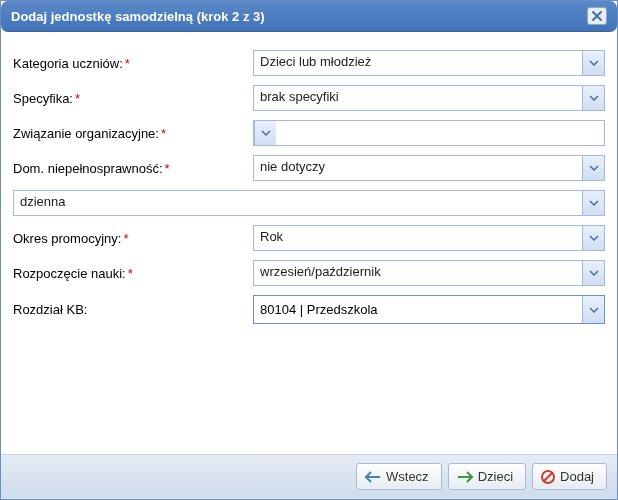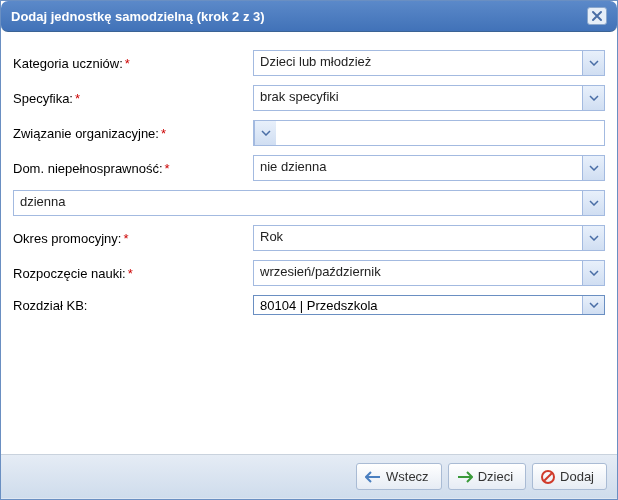--- a/index.html
+++ b/index.html
@@ -79,21 +79,21 @@
     align-self: stretch;
     background: linear-gradient(#e8f0fb, #d0def2);
     border-left: 1px solid #a3bae0;
     display: flex;
     align-items: center;
     justify-content: center;
     cursor: pointer;
   }
   .dd-trigger svg { display: block; }
   .combo {
-    height: 20px;
+    height: 29px;
     border: 1px solid #6a8fc2;
     background: #ffffff;
     display: flex;
     align-items: stretch;
     width: 100%;
   }
   .combo input {
     flex: 1;
     border: none;
     padding: 3px 6px;
@@ -185,21 +185,21 @@
                 <path d="M1 1 L5 5 L9 1" fill="none" stroke="#4a6ea6" stroke-width="1.5"></path>
               </svg>
             </div>
           </div>
         </div>
       </div>
       <div class="form-row">
         <div class="form-label-cell"><span>Dom. niepełnosprawność:</span><span class="req">*</span></div>
         <div class="form-control-cell">
           <div class="dd">
-            <div class="dd-value">nie dzienna</div>
+            <div class="dd-value">nie dotyczy</div>
             <div class="dd-trigger">
               <svg width="10" height="6" viewBox="0 0 10 6">
                 <path d="M1 1 L5 5 L9 1" fill="none" stroke="#4a6ea6" stroke-width="1.5"></path>
               </svg>
             </div>
           </div>
         </div>
       </div>
       <div class="form-row">
         <div class="form-control-cell">

